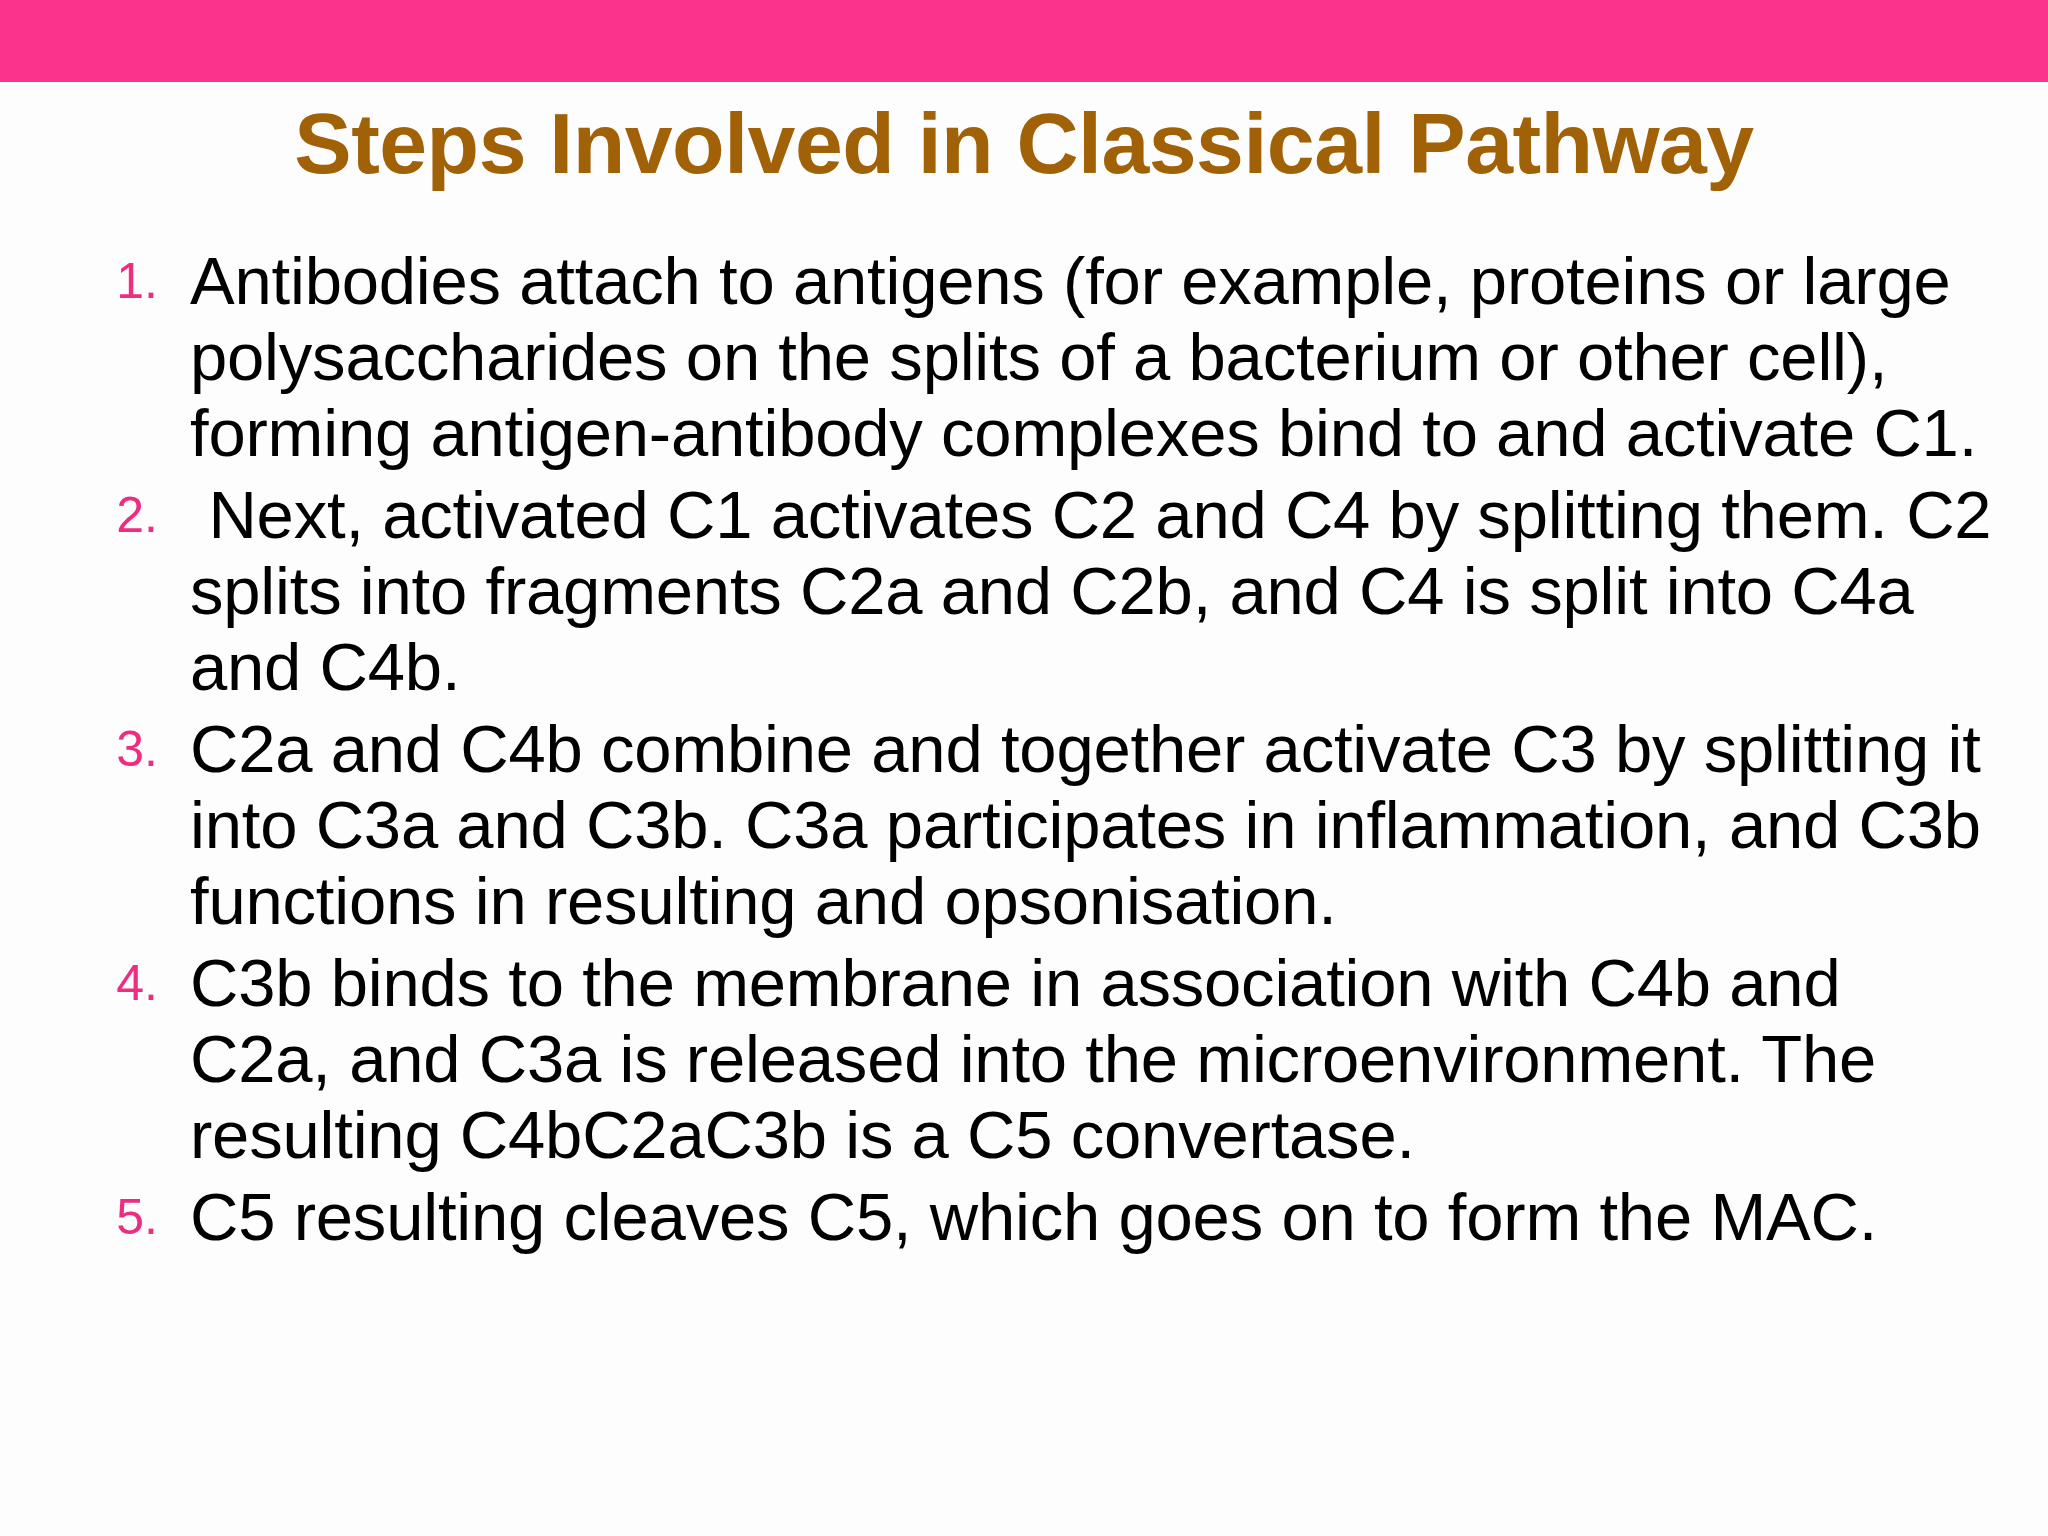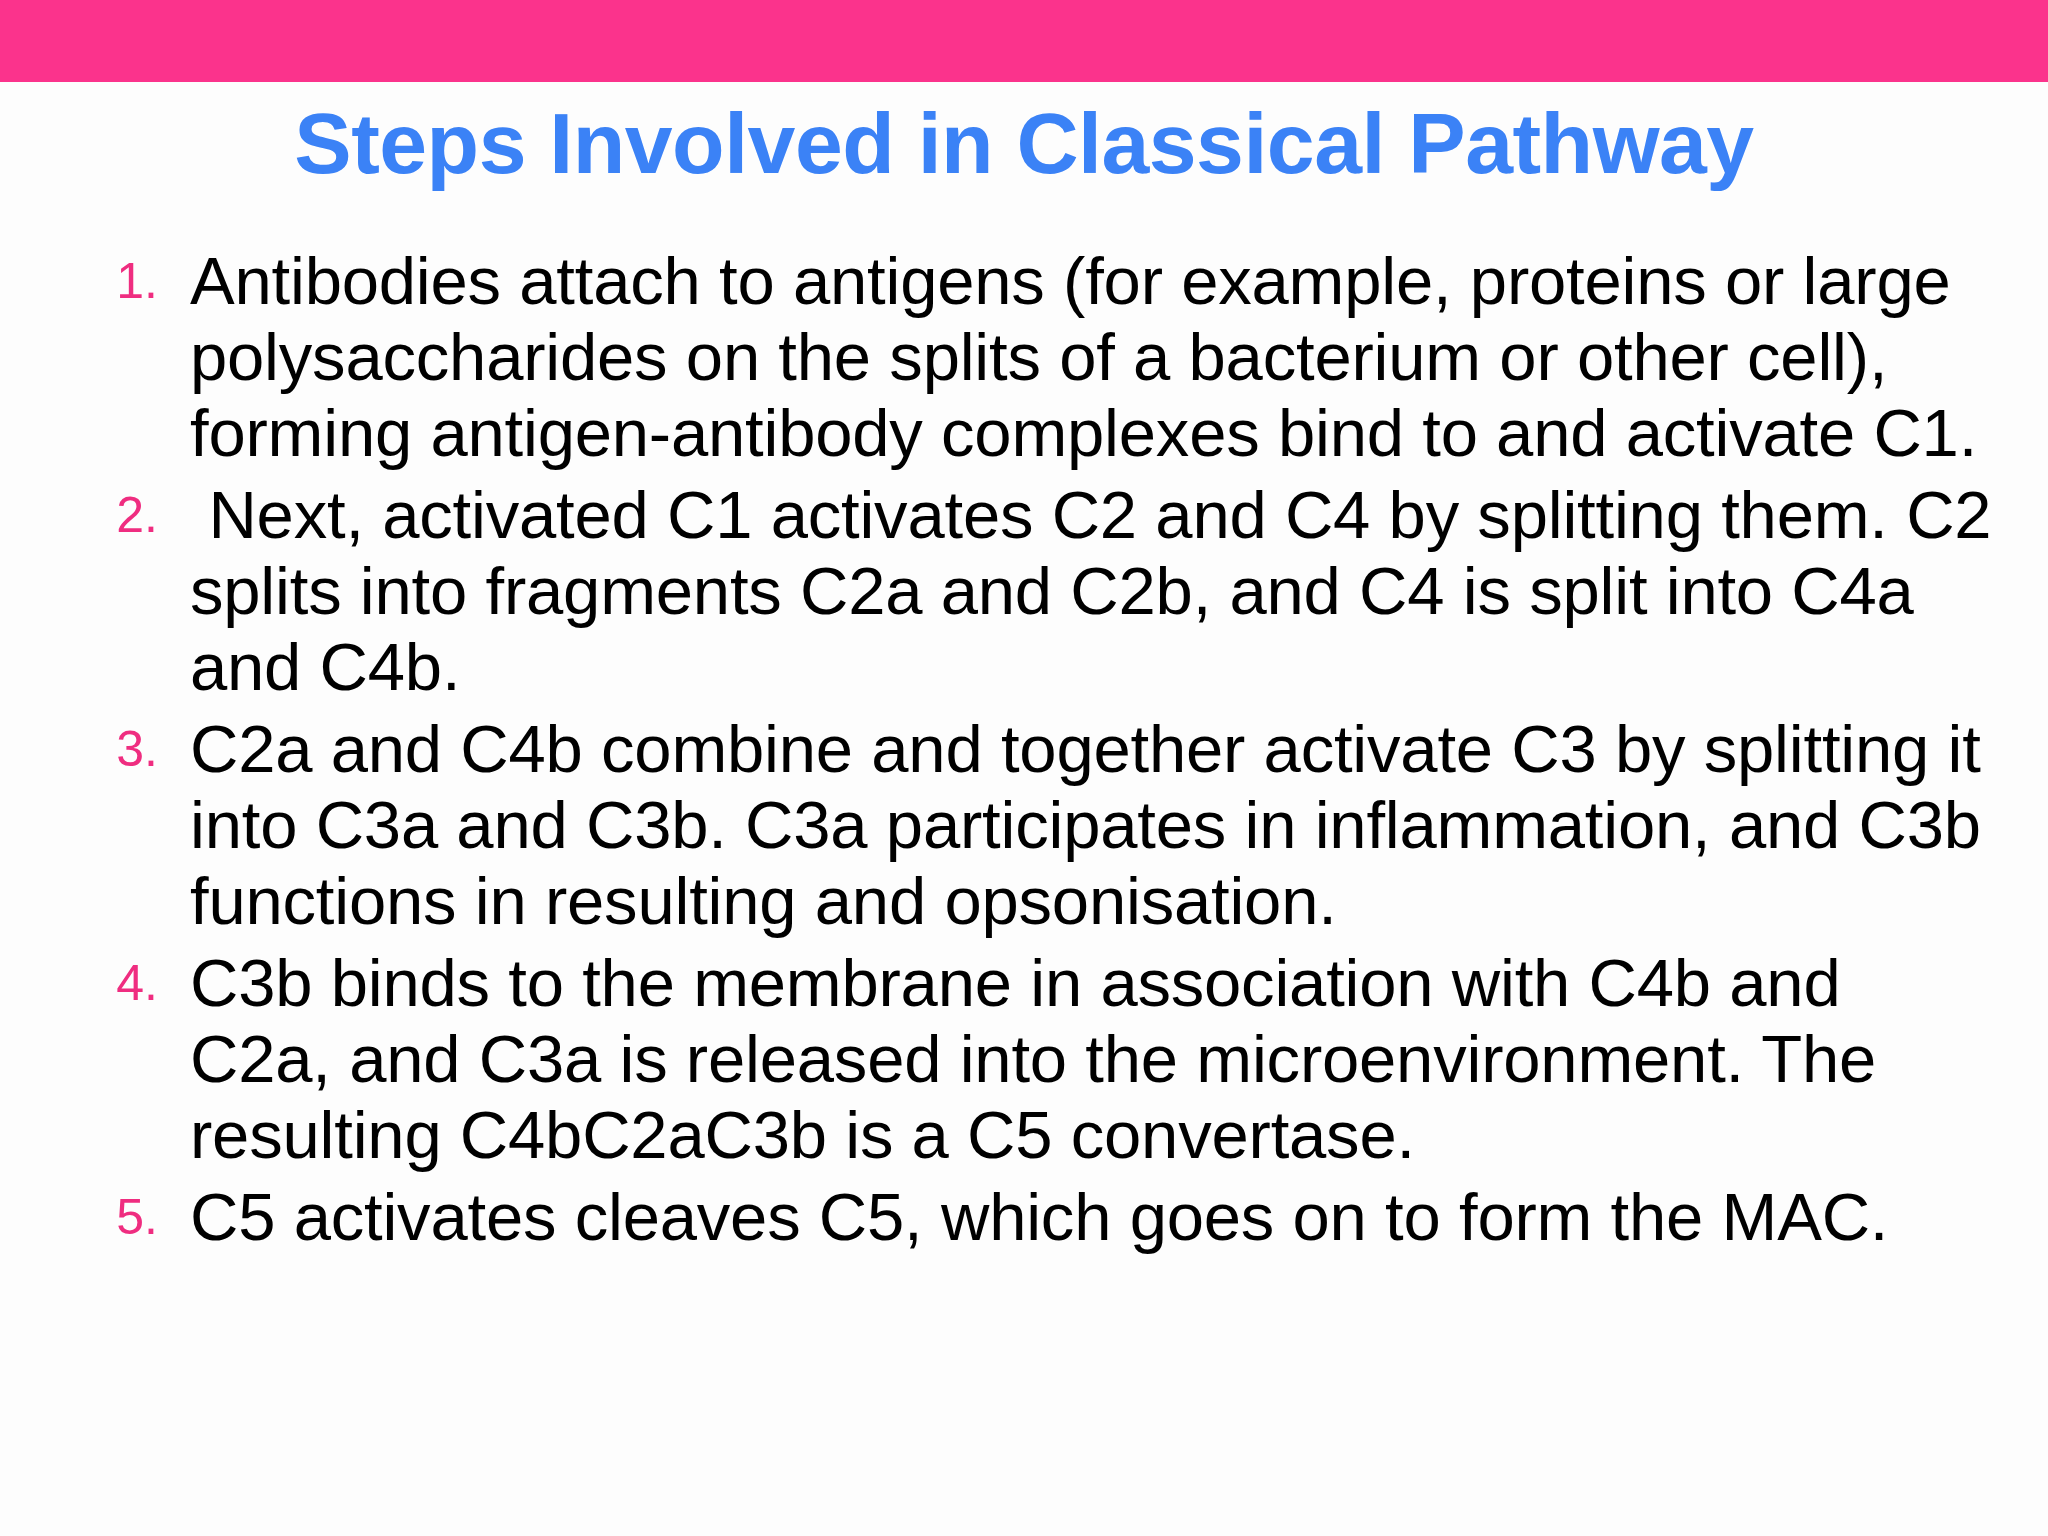--- a/index.html
+++ b/index.html
@@ -45,21 +45,21 @@
     justify-content: center;
   }
   .slide-title {
     margin: 0;
     padding: 0;
     font-family: "Liberation Sans", sans-serif;
     font-weight: bold;
     font-size: 86px;
     line-height: 1.0;
     letter-spacing: -0.5px;
-    color: #3b82f6;
+    color: #a16207;
     white-space: nowrap;
     text-align: right;
     padding-top: 18px;
   }
 
   
   .body-list {
     position: absolute;
     left: 52px;
     top: 243px;
@@ -127,18 +127,18 @@
       <span class="item-text">C2a and C4b combine and together activate C3 by splitting it into C3a and C3b. C3a participates in inflammation, and C3b functions in resulting and opsonisation.</span>
     </li>
 
     <li class="list-item">
       <span class="item-marker">4.</span>
       <span class="item-text">C3b binds to the membrane in association with C4b and C2a, and C3a is released into the microenvironment. The resulting C4bC2aC3b is a C5 convertase.</span>
     </li>
 
     <li class="list-item">
       <span class="item-marker">5.</span>
-      <span class="item-text">C5 activates cleaves C5, which goes on to form the MAC.</span>
+      <span class="item-text">C5 resulting cleaves C5, which goes on to form the MAC.</span>
     </li>
 
   </ol>
 
 </div>
 
 </body></html>

